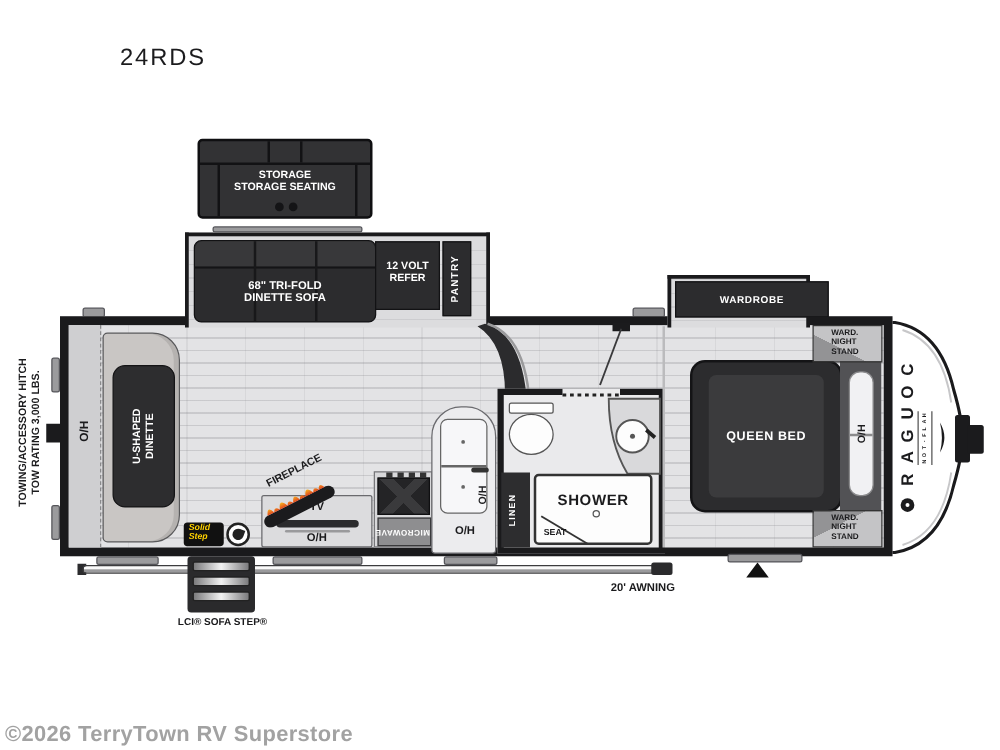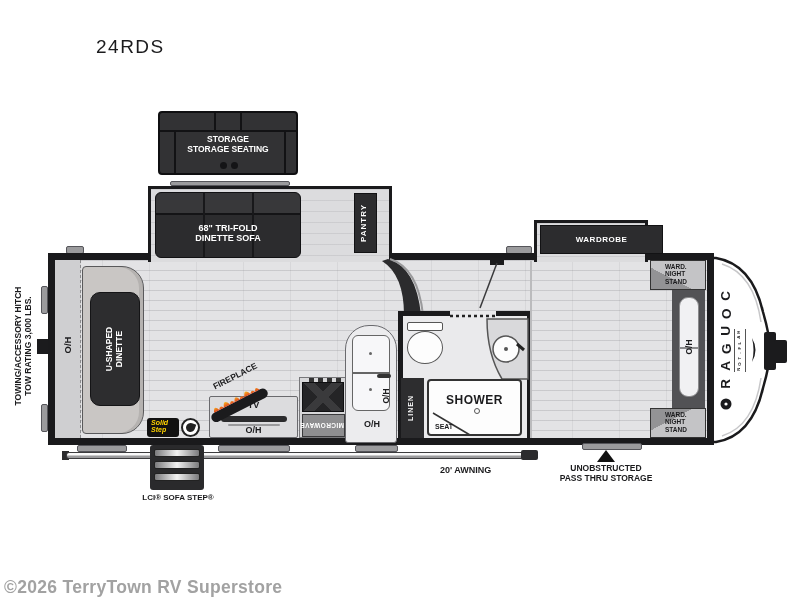--- a/index.html
+++ b/index.html
@@ -102,20 +102,26 @@
   <div class="abs dark" style="left:155px;top:192px;width:146px;height:66px;border-radius:6px;">
     <div class="abs" style="left:0;top:0;width:100%;height:22px;background:#38383a;border-bottom:2px solid #141416;border-radius:6px 6px 0 0;box-sizing:border-box;"></div>
     <div class="abs" style="left:47px;top:0;width:2px;height:100%;background:#18181a;"></div>
     <div class="abs" style="left:96px;top:0;width:2px;height:100%;background:#18181a;"></div>
     <div class="abs ctr white b lbl" style="left:0;top:30px;width:100%;font-size:9px;">
       <div>68" TRI-FOLD</div>
       <div>DINETTE SOFA</div>
     </div>
   </div>
 
+  <div class="abs dark ctr" style="left:300px;top:193px;width:52px;height:55px;">
+    <div class="white b lbl" style="margin-top:14px;font-size:8.5px;">
+      <div>12 VOLT</div>
+      <div>REFER</div>
+    </div>
+  </div>
   <div class="abs dark" style="left:354px;top:193px;width:23px;height:60px;"></div>
   <div class="abs vrot ctr white b" style="left:339px;top:217px;width:52px;height:12px;font-size:8px;letter-spacing:1px;">PANTRY</div>
 
   <div class="abs slidebox slidefloor" style="left:534px;top:220px;width:114px;height:42px;"></div>
   <div class="abs dark" style="left:540px;top:225px;width:123px;height:29px;">
     <div class="ctr white b" style="margin-top:9px;font-size:8px;letter-spacing:0.5px;">WARDROBE</div>
   </div>
 
   <div class="abs" style="left:55px;top:260px;width:26px;height:178px;background:#cfcfd1;border-right:1px dashed #8a8a8c;box-sizing:border-box;"></div>
   <div class="abs vrot ctr b" style="left:53px;top:339px;width:30px;height:12px;font-size:9.5px;">O/H</div>
@@ -210,20 +216,24 @@
     <div class="b" style="color:#ffd200;font-size:7px;line-height:0.95;padding:2px 0 0 4px;font-style:italic;">
       <div>Solid</div>
       <div>Step</div>
     </div>
   </div>
   <div class="abs" style="left:181px;top:418px;width:19px;height:19px;background:#fff;border:2px solid #222;border-radius:50%;box-sizing:border-box;">
     <div class="abs" style="left:3px;top:3px;width:9px;height:9px;background:#222;border-radius:50% 0 50% 50%;transform:rotate(20deg);"></div>
   </div>
 
   <div class="abs" style="left:530px;top:261px;width:2px;height:177px;background:#bbbbbd;"></div>
+  <div class="abs" style="left:552px;top:288px;width:122px;height:122px;background:#2c2c2e;border:2px solid #141416;border-radius:12px;box-sizing:border-box;">
+    <div class="abs" style="left:13px;top:10px;width:92px;height:98px;background:#3b3b3d;border-radius:6px;"></div>
+    <div class="abs ctr white b" style="left:0;top:54px;width:100%;font-size:10px;letter-spacing:0.5px;">QUEEN BED</div>
+  </div>
   <div class="abs" style="left:672px;top:287px;width:33px;height:126px;background:#525255;">
     <div class="abs" style="left:7px;top:10px;width:20px;height:100px;background:#f1f1f3;border:1px solid #8a8a8c;border-radius:9px;box-sizing:border-box;">
       <div class="abs" style="left:0;top:49px;width:100%;height:1.5px;background:#8a8a8c;"></div>
     </div>
   </div>
   <div class="abs vrot ctr b" style="left:674px;top:342px;width:30px;height:10px;font-size:8.5px;">O/H</div>
 
   <div class="abs" style="left:650px;top:260px;width:56px;height:30px;border:1px solid #333;box-sizing:border-box;
               background:linear-gradient(to bottom left,#c4c4c6 62%,#939395 62%);">
     <div class="b lbl" style="font-size:6.5px;padding:2px 0 0 14px;">
@@ -243,27 +253,23 @@
 
   <div class="abs tab" style="left:77px;top:445px;width:50px;height:7px;"></div>
   <div class="abs tab" style="left:218px;top:445px;width:72px;height:7px;"></div>
   <div class="abs tab" style="left:355px;top:445px;width:43px;height:7px;"></div>
   <div class="abs tab" style="left:582px;top:443px;width:60px;height:7px;"></div>
 
   <div class="abs" style="left:62px;top:451px;width:7px;height:9px;background:#2b2b2d;"></div>
   <div class="abs" style="left:66px;top:452px;width:458px;height:7px;border:1px solid #3c3c3e;border-radius:3px;box-sizing:border-box;
               background:linear-gradient(#fafafa 45%,#9a9a9c 55%);"></div>
   <div class="abs" style="left:521px;top:450px;width:17px;height:10px;background:#2b2b2d;border-radius:2px;"></div>
-  <div class="abs b" style="left:440px;top:465px;width:100px;font-size:9px;">20' AWNING</div>
+  <div class="abs b" style="left:440px;top:465px;width:100px;text-align:right;font-size:9px;">20' AWNING</div>
 
   <div class="abs" style="left:597px;top:450px;width:0;height:0;border-left:9px solid transparent;border-right:9px solid transparent;border-bottom:12px solid #111;"></div>
-  <div class="abs ctr b lbl" style="left:545px;top:464px;width:122px;font-size:8.5px;">
-    <div>UNOBSTRUCTED</div>
-    <div>PASS THRU STORAGE</div>
-  </div>
 
   <div class="abs" style="left:150px;top:445px;width:54px;height:45px;background:#2a2a2c;border-radius:3px;">
     <div class="tread" style="top:4px;"></div>
     <div class="tread" style="top:16px;"></div>
     <div class="tread" style="top:28px;"></div>
   </div>
   <div class="abs ctr b" style="left:128px;top:493px;width:100px;font-size:8px;">LCI® SOFA STEP®</div>
 
   <div class="abs b" style="left:4px;top:577px;font-size:17.5px;color:#a2a2a2;letter-spacing:0.3px;">©2026 TerryTown RV Superstore</div>
 

